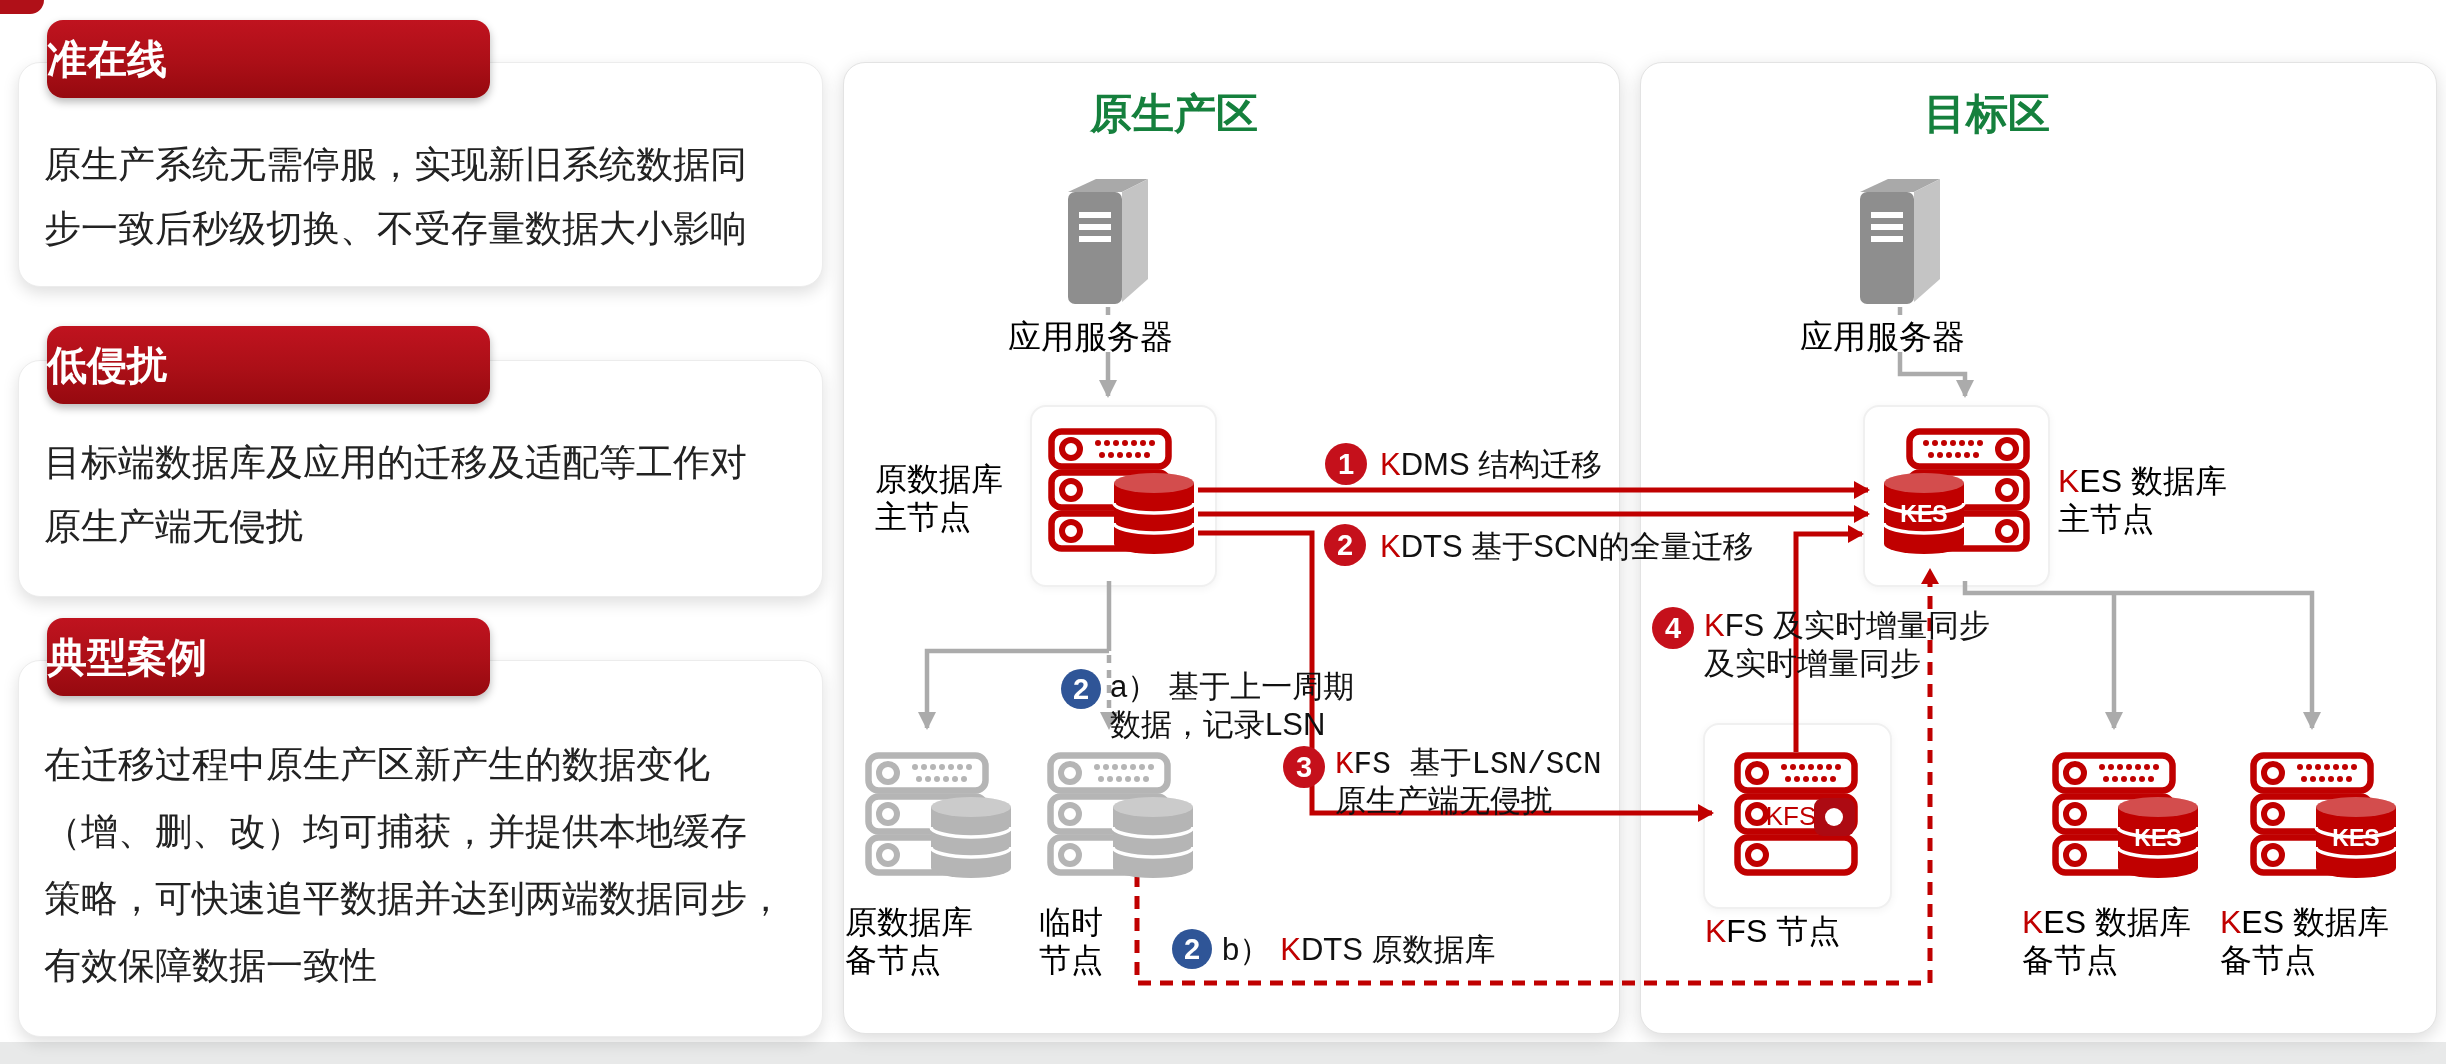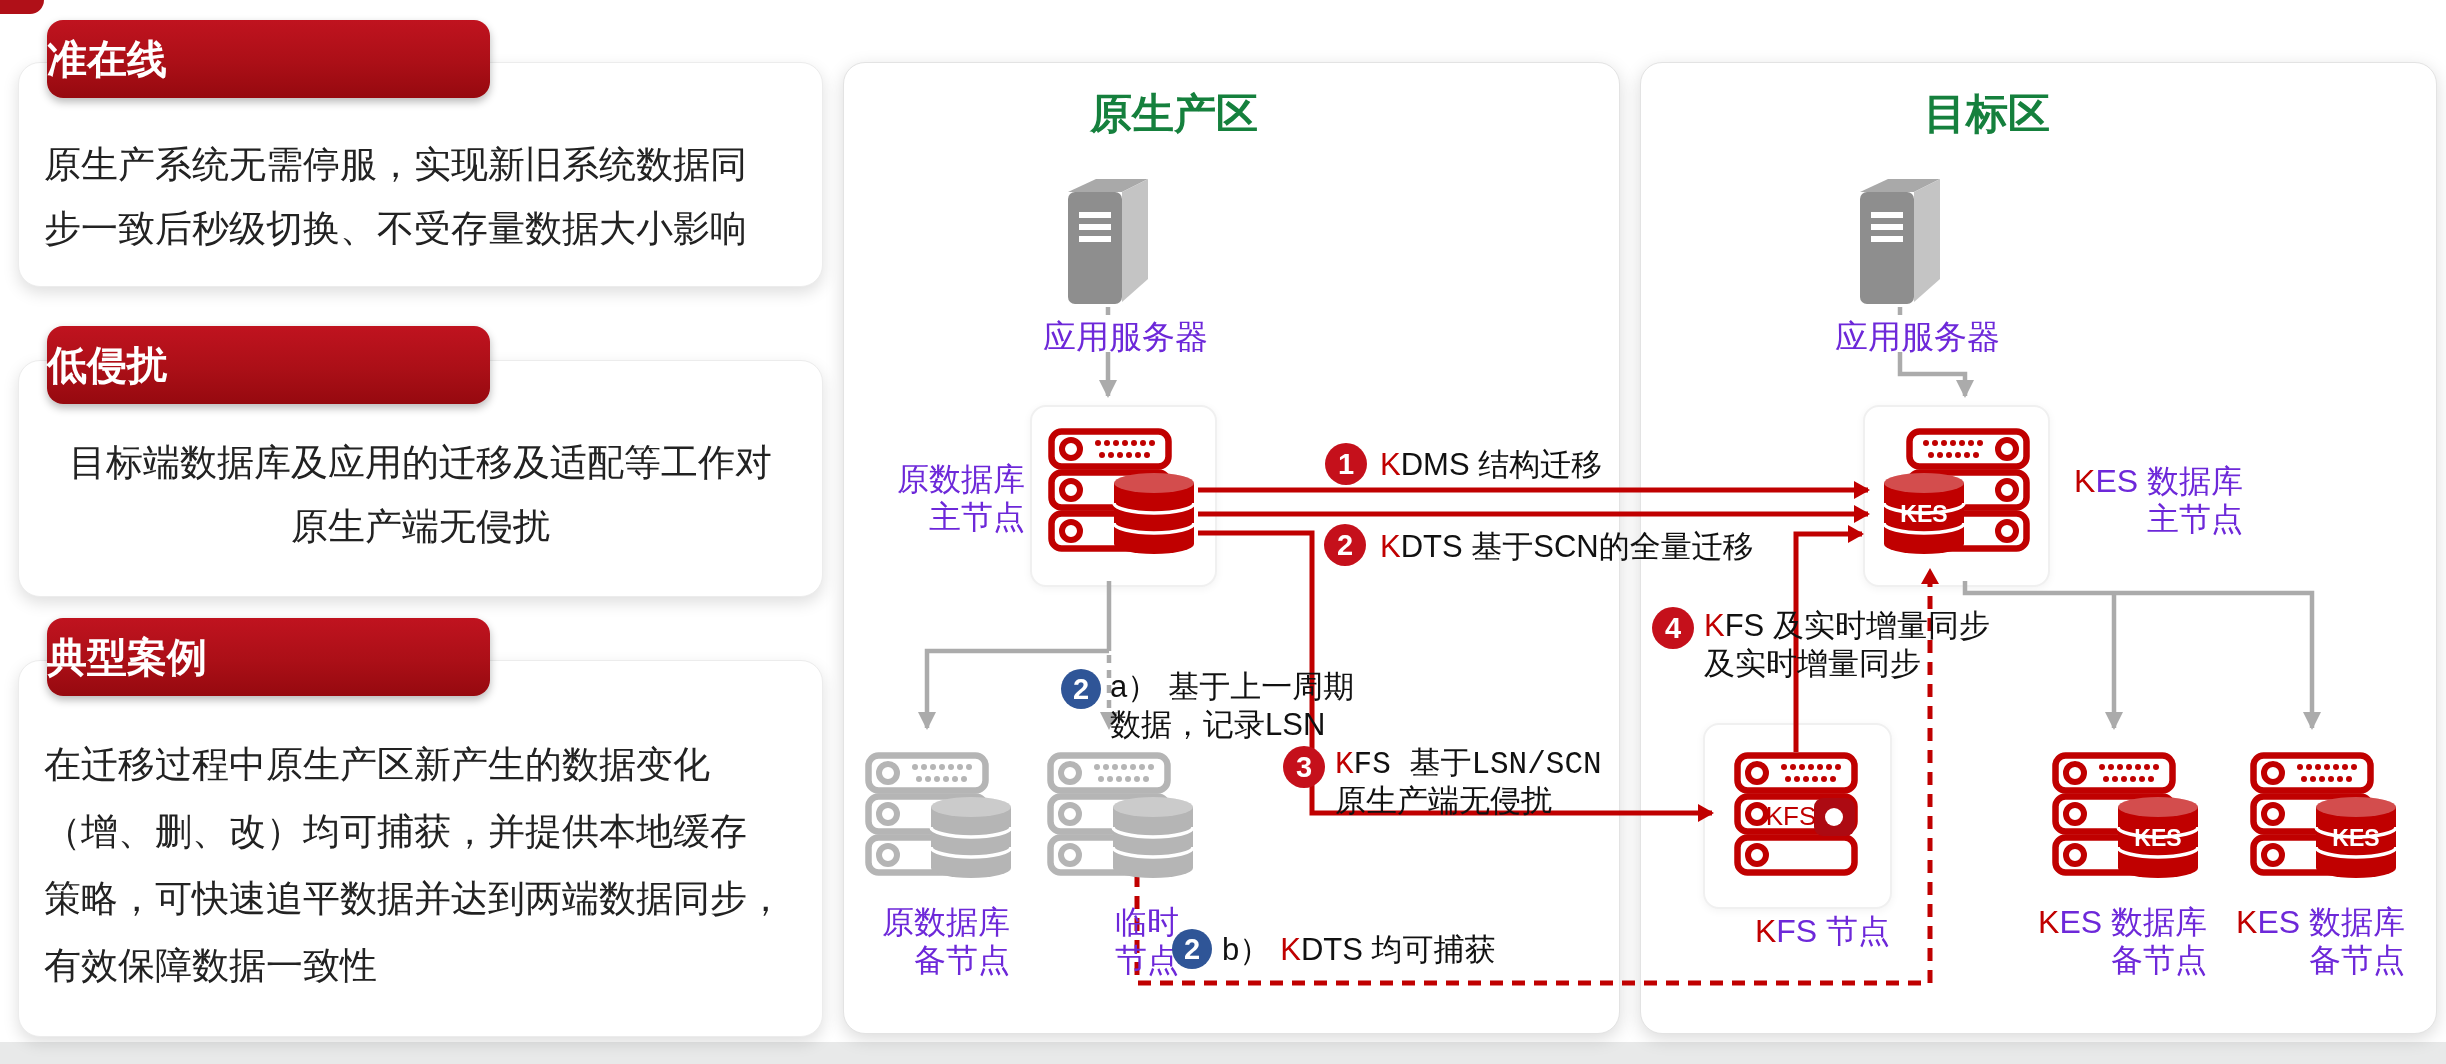--- a/index.html
+++ b/index.html
@@ -15,21 +15,21 @@
            color:#fff;font-size:40px;font-weight:bold;line-height:78px;}
   
   .panel{position:absolute;top:62px;height:970px;background:#fff;border:1px solid #e3e3e3;
          border-radius:22px;box-shadow:0 5px 18px rgba(0,0,0,.15);}
   .ptitle{position:absolute;top:86px;width:300px;text-align:right;
           font-size:42px;font-weight:bold;color:#15803d;}
   
   .nbox{position:absolute;background:#fff;border:2px solid #f0f0f0;border-radius:16px;
         box-shadow:0 2px 8px rgba(0,0,0,.05);}
   
-  .nlabel{position:absolute;font-size:32px;line-height:38px;text-align:right;color:#6d28d9;}
+  .nlabel{position:absolute;font-size:32px;line-height:38px;text-align:left;color:#000000;}
   .kcap{display:inline-block;}
   .kcap::first-letter{color:#c00000;}
   
   .badge{position:absolute;width:42px;height:42px;border-radius:50%;color:#fff;
          font-size:29px;font-weight:bold;display:flex;align-items:center;justify-content:center;}
   .badge.red{background:#c5101b;}
   .badge.blue{background:#2f5597;}
   .slabel{position:absolute;font-size:31px;line-height:38px;color:#111;white-space:nowrap;}
   .slabel .pfx{margin-right:10px;}
   #overlay{position:absolute;left:0;top:0;pointer-events:none;}
@@ -45,21 +45,21 @@
 
   <div id="topfrag"></div>
   <div id="bottombar"></div>
 
   <div class="fcard" style="top:62px;height:225px;">
     <div>原生产系统无需停服，实现新旧系统数据同</div>
     <div>步一致后秒级切换、不受存量数据大小影响</div>
   </div>
   <div class="fbanner" style="top:20px;">准在线</div>
 
-  <div class="fcard" style="top:360px;height:237px;text-align:center;">
+  <div class="fcard" style="top:360px;height:237px;">
     <div>目标端数据库及应用的迁移及适配等工作对</div>
     <div>原生产端无侵扰</div>
   </div>
   <div class="fbanner" style="top:326px;">低侵扰</div>
 
   <div class="fcard" style="top:660px;height:377px;line-height:67px;">
     <div>在迁移过程中原生产区新产生的数据变化</div>
     <div>（增、删、改）均可捕获，并提供本地缓存</div>
     <div>策略，可快速追平数据并达到两端数据同步，</div>
     <div>有效保障数据一致性</div>
@@ -268,16 +268,16 @@
   </div>
 
   <div class="badge red" style="left:1652px;top:607px;">4</div>
   <div class="slabel" style="left:1704px;top:607px;">
     <div class="kcap">KFS 及实时增量同步</div>
     <div>及实时增量同步</div>
   </div>
 
   <div class="badge blue" style="left:1172px;top:929px;width:40px;height:40px;">2</div>
   <div class="slabel" style="left:1222px;top:931px;">
-    <span class="pfx">b）</span><span class="kcap">KDTS 均可捕获</span>
+    <span class="pfx">b）</span><span class="kcap">KDTS 原数据库</span>
   </div>
 
 </div>
 
 </body></html>

